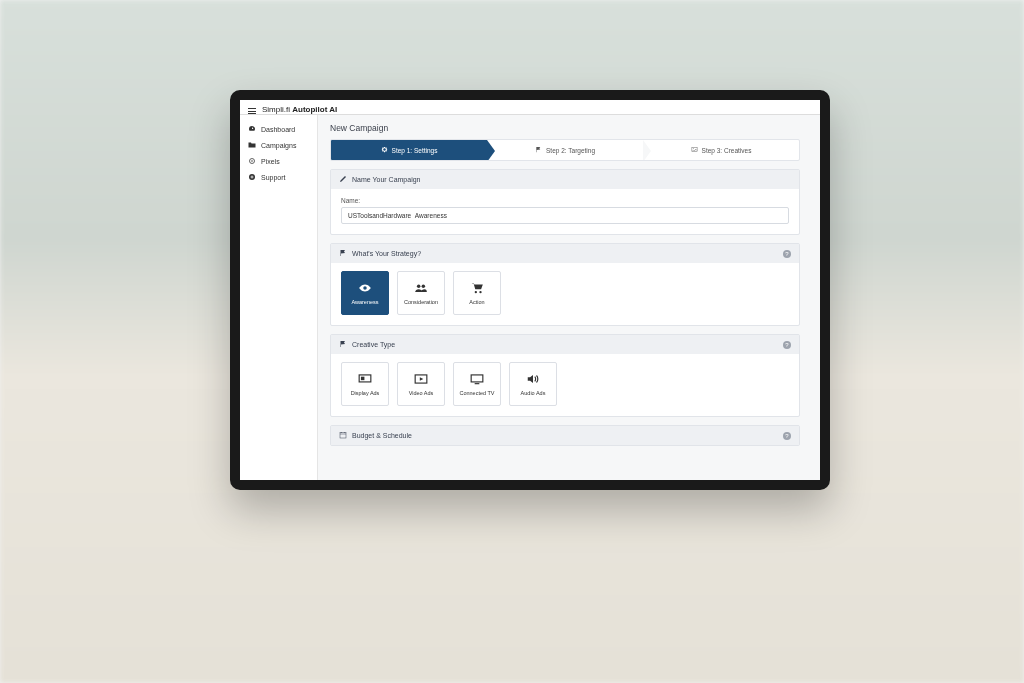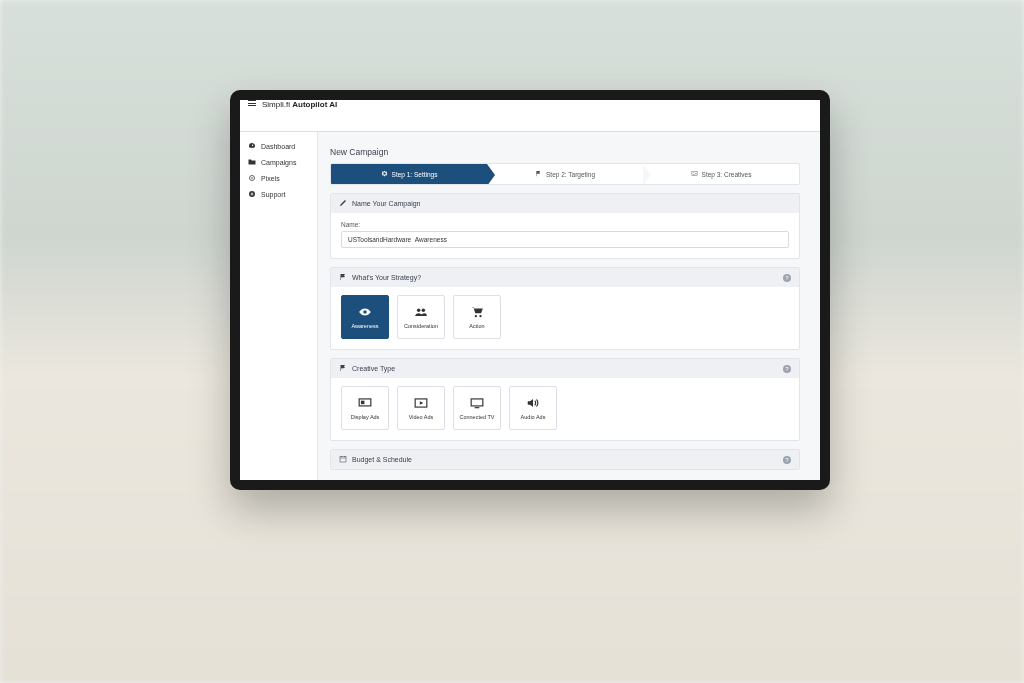--- a/index.html
+++ b/index.html
@@ -33,25 +33,25 @@
   .screen {
     width: 100%;
     height: 100%;
     background: #f6f7f8;
     display: flex;
     flex-direction: column;
     font-size: 7px;
     color: #333;
   }
   .header {
-    height: 32px;
+    height: 15px;
     background: #fff;
     border-bottom: 1px solid #ddd;
     display: flex;
-    align-items: flex-start;
+    align-items: flex-end;
     padding: 0 8px;
     gap: 6px;
   }
   .hamburger {
     display: inline-flex;
     flex-direction: column;
     gap: 1.5px;
   }
   .hamburger span {
     display: block;
@@ -90,21 +90,20 @@
     display: inline-flex;
     align-items: center;
     justify-content: center;
     color: #333;
   }
   .main {
     flex: 1;
     padding: 8px 20px 8px 12px;
     overflow-y: auto;
     background: #f6f7f8;
-    margin-top: 7px;
   }
   .page-title {
     font-size: 8.5px;
     color: #3a3f4a;
     margin-bottom: 6px;
   }
   .steps {
     display: flex;
     background: #fff;
     border: 1px solid #e2e5ea;

